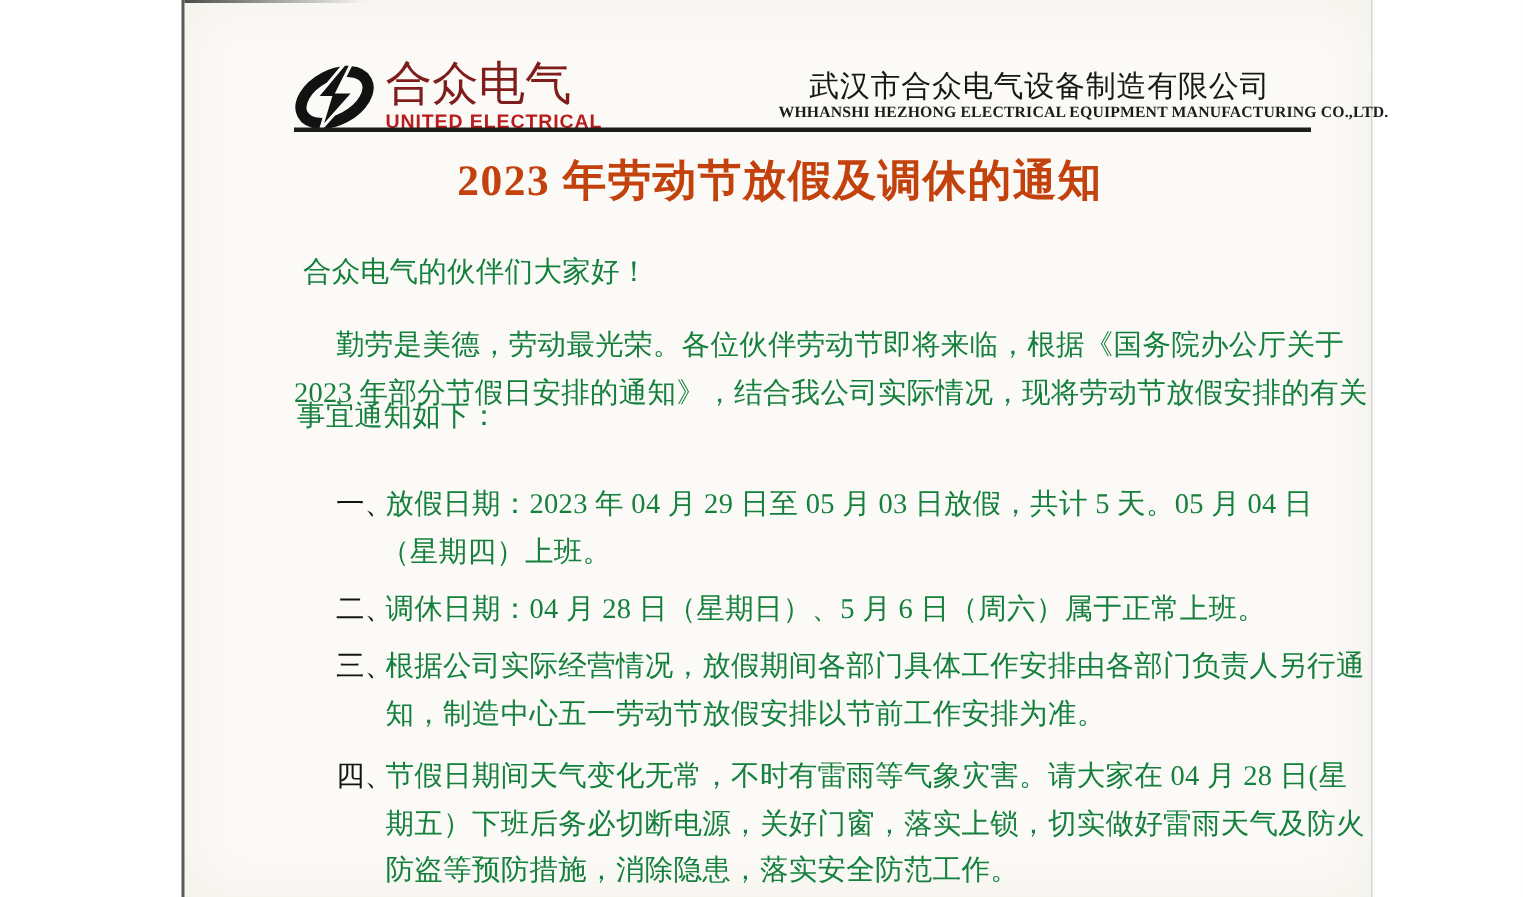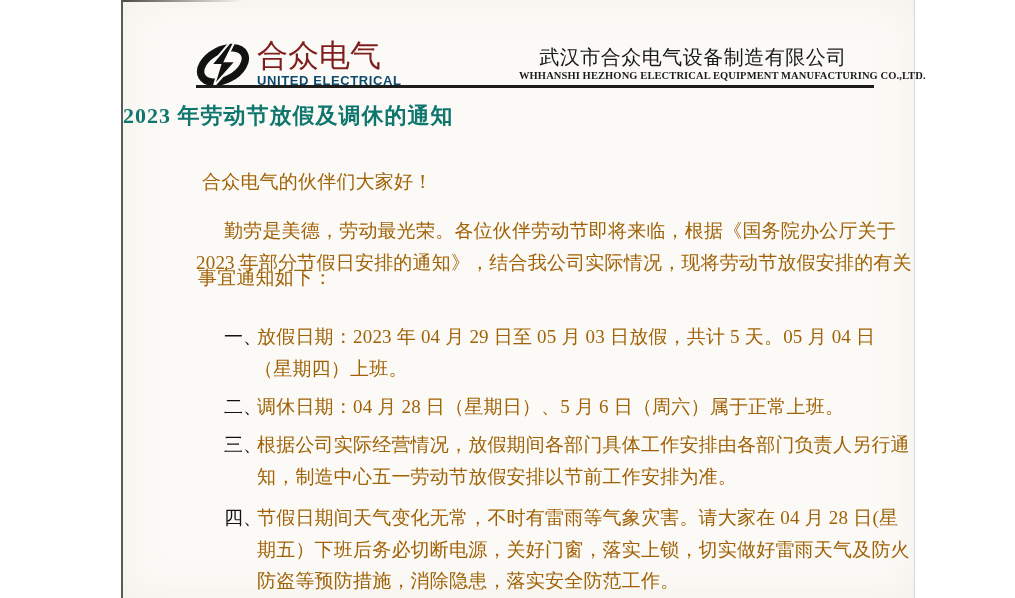--- a/index.html
+++ b/index.html
@@ -22,47 +22,47 @@
 
   
   .logo-block { position:absolute; left:72px; top:40px; display:flex; align-items:flex-start; }
   .logo-icon { width:56px; height:50px; margin-right:6px; }
   .logo-text-cn {
     font-family:"Liberation Sans", sans-serif; font-weight:400;
     font-size:31px; line-height:32px; color:#7f1d1d; letter-spacing:0px;
   }
   .logo-text-en {
     font-family:"Liberation Sans", sans-serif; font-weight:600;
-    font-size:13px; letter-spacing:0.6px; color:#0c4a6e; margin-top:1px;
+    font-size:13px; letter-spacing:0.6px; color:#b91c1c; margin-top:1px;
   }
   .company-cn {
     position:absolute; left:405px; top:44px; width:330px; text-align:center;
     font-family:"Liberation Sans", sans-serif; font-weight:400;
     font-size:20px; color:#181818; letter-spacing:0.5px; white-space:nowrap;
   }
   .company-en {
     position:absolute; left:396px; top:70px; width:348px; text-align:center;
     font-family:Liberation Serif, serif; font-weight:700;
     font-size:10.5px; color:#1b1b1b; letter-spacing:0.1px; white-space:nowrap;
   }
   .header-rule {
     position:absolute; left:73px; top:85px; width:678px; height:2.5px;
     background:#1d1d1b;
   }
 
   
   .notice-title {
-    position:absolute; left:0; top:101px; width:794px; text-align:left;
-    font-weight:700; font-size:22px; color:#0f766e; letter-spacing:1px;
+    position:absolute; left:0; top:101px; width:794px; text-align:center;
+    font-weight:700; font-size:29px; color:#c2410c; letter-spacing:1px;
     white-space:nowrap;
   }
 
   
   .tline {
-    position:absolute; font-size:19px; line-height:26px; color:#a16207;
+    position:absolute; font-size:19px; line-height:26px; color:#15803d;
     white-space:nowrap; letter-spacing:0.2px;
   }
   .marker { position:absolute; font-size:19px; line-height:26px; color:#121210; white-space:nowrap; }
 </style>
 </head>
 <body>
 
 <div class="canvas">
   <div class="paper">
     <div class="paper-top-edge"></div>

